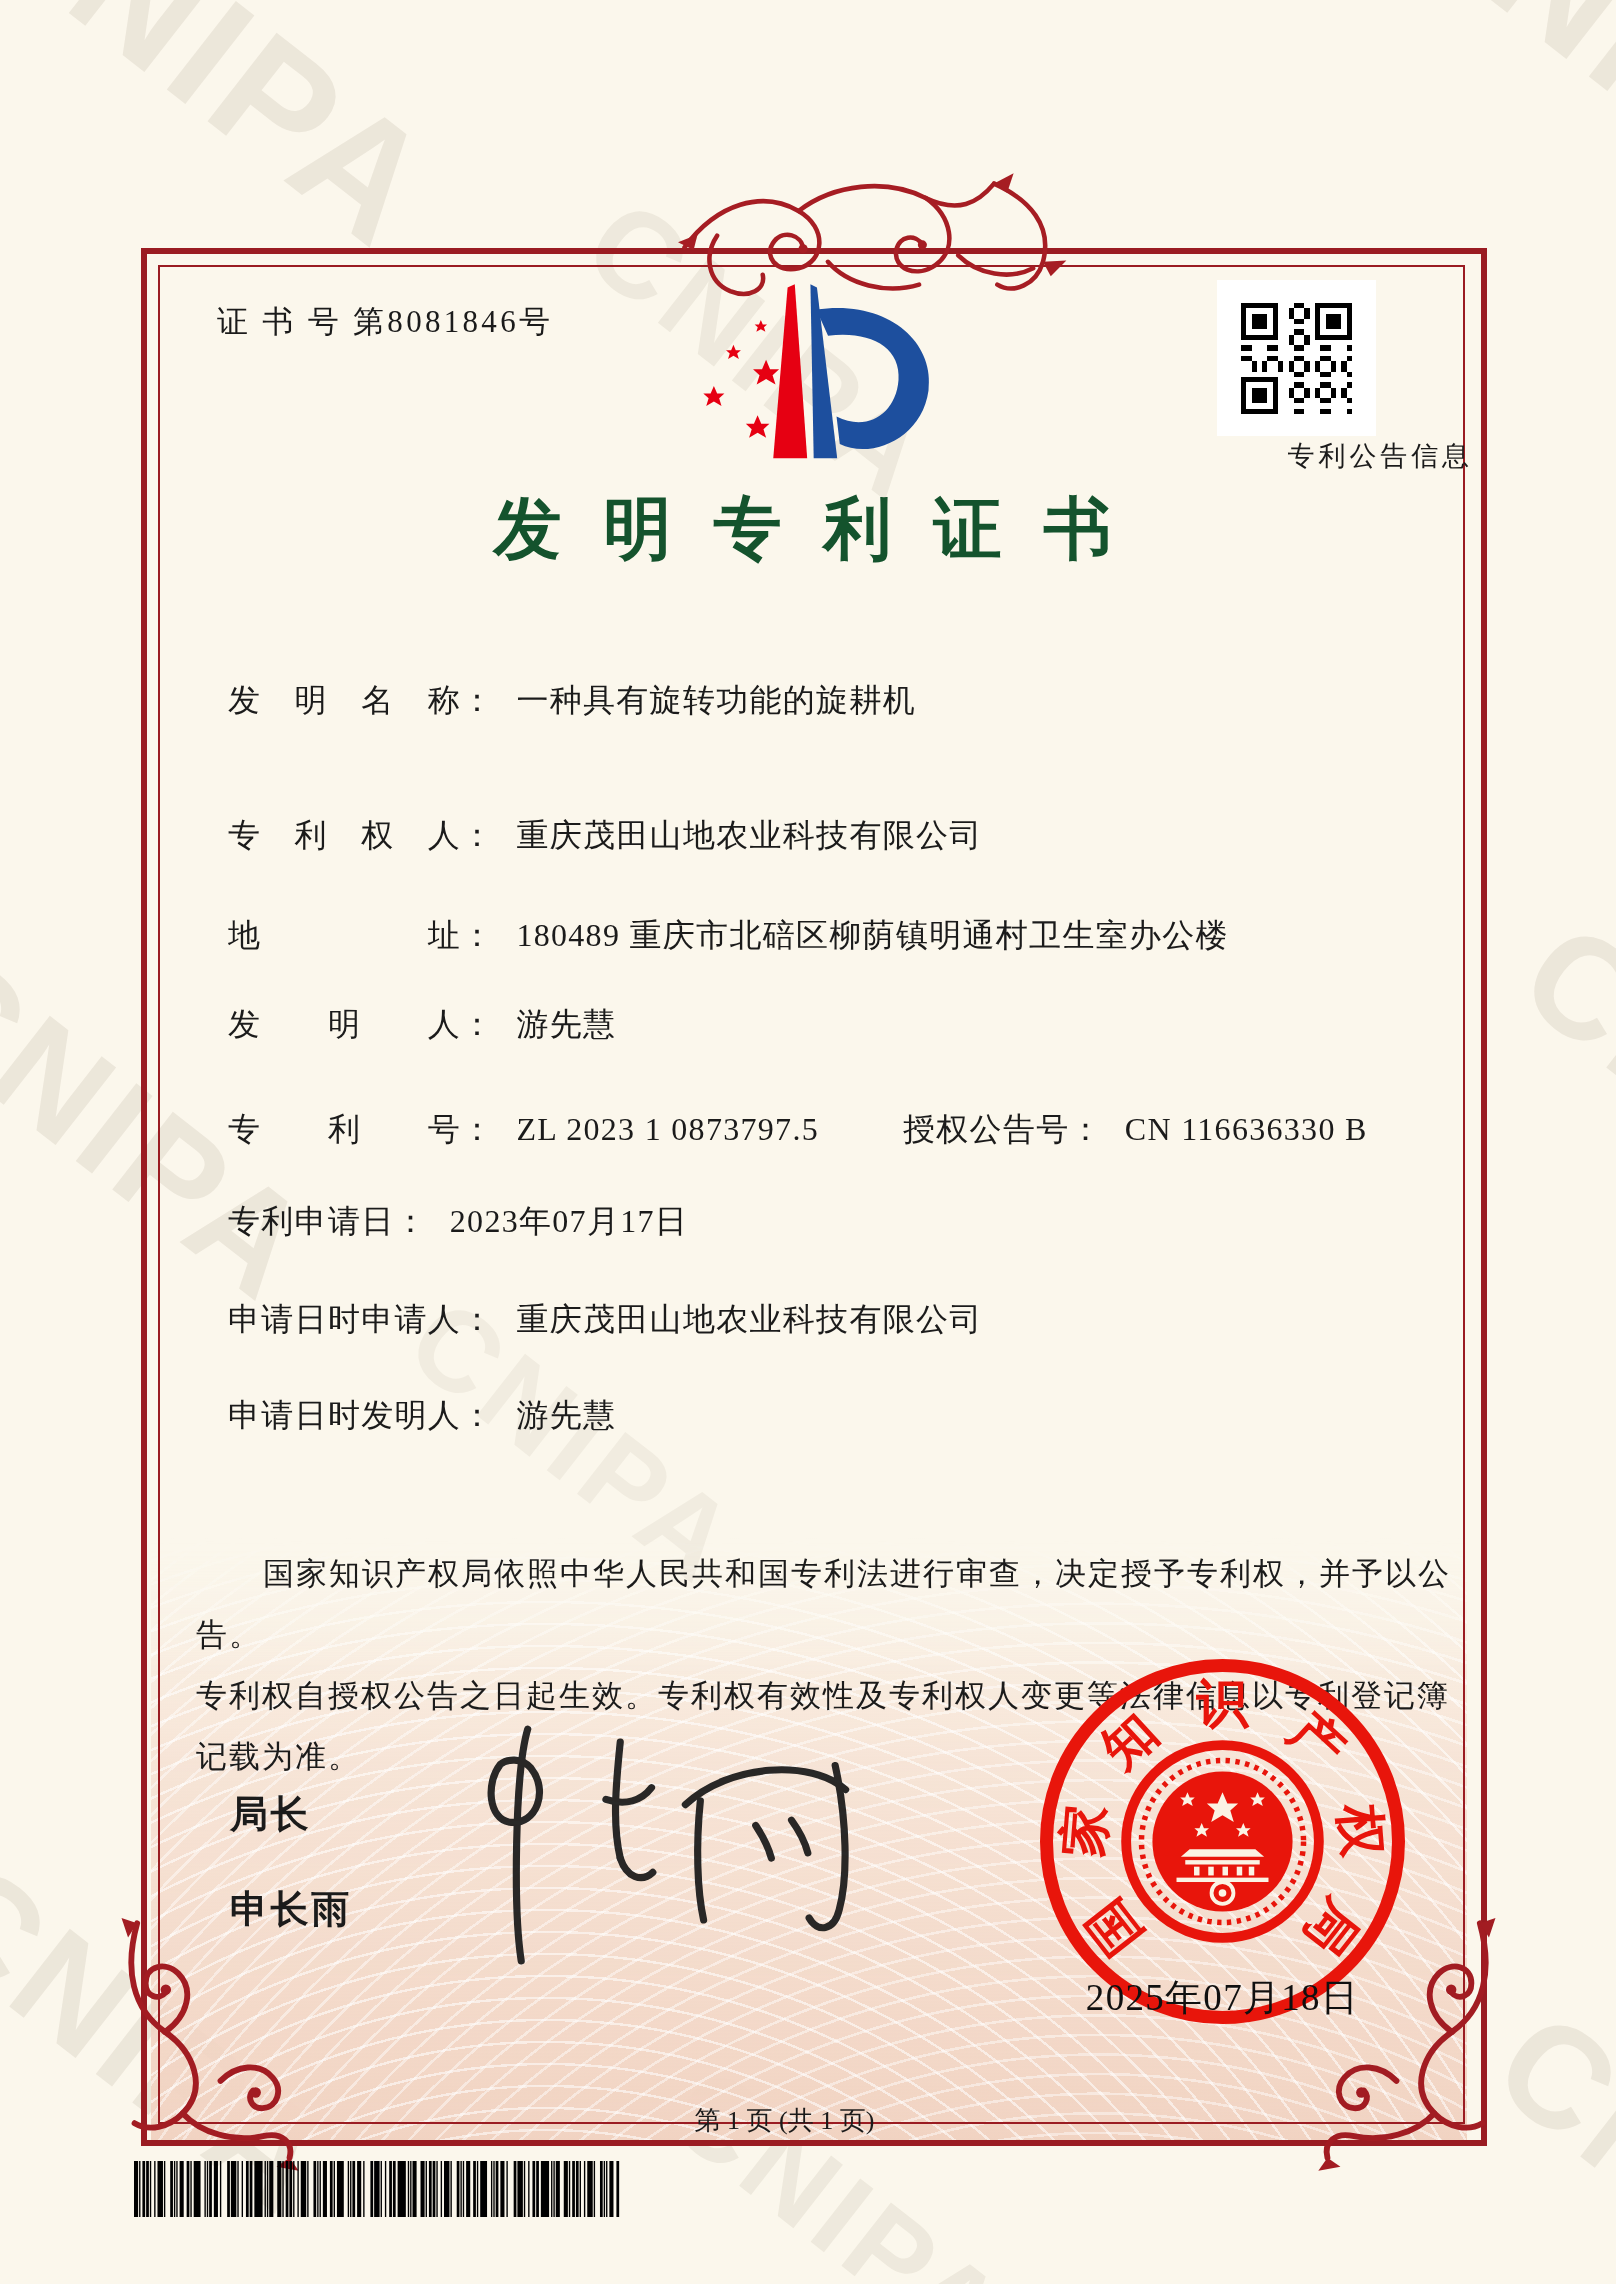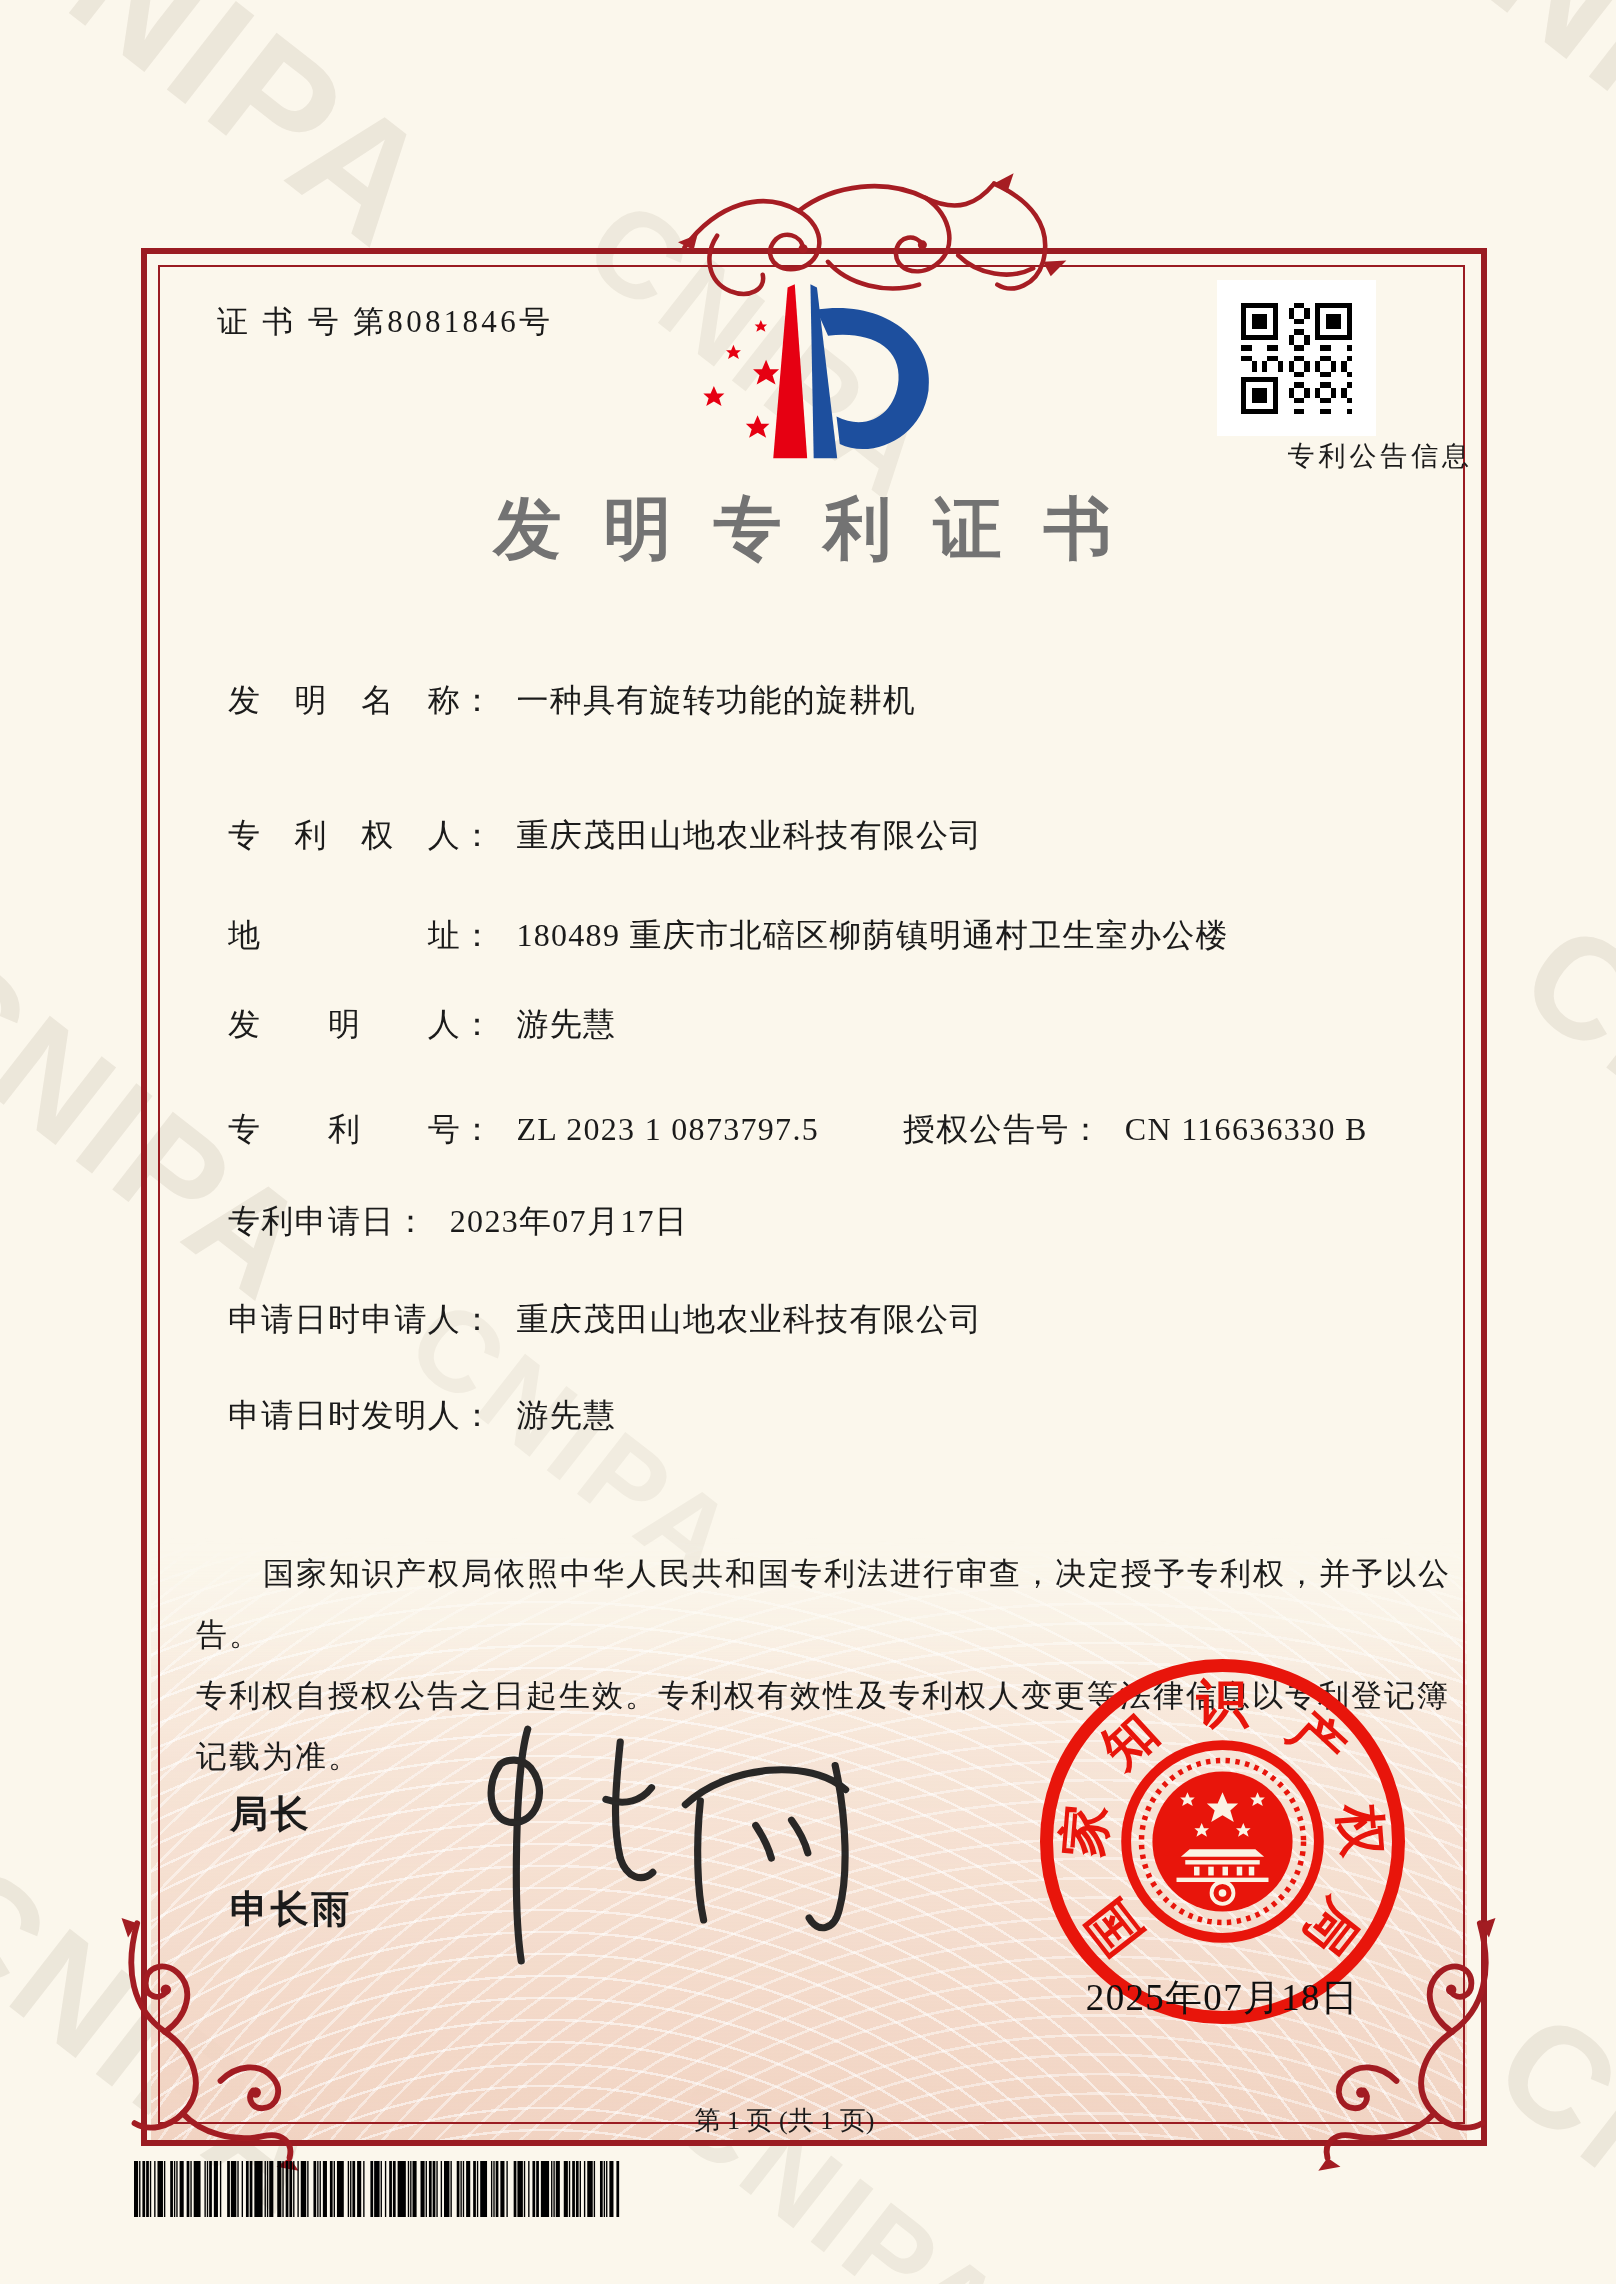--- a/index.html
+++ b/index.html
@@ -37,21 +37,21 @@
      mask-image:linear-gradient(to bottom, transparent 0, #000 143px);}
 
   
   .cert-no{position:absolute;left:217px;top:301px;font-size:31px;letter-spacing:3.3px;}
   .qr-patch{position:absolute;left:1217px;top:280px;width:159px;height:156px;background:#fff;}
   .qr{position:absolute;left:1241px;top:303px;width:111px;height:111px;}
   .qr-label{position:absolute;left:1238px;top:438px;width:235px;text-align:right;
             font-size:27px;letter-spacing:3.9px;}
   .title{position:absolute;left:148px;top:484px;width:1321px;text-align:center;
          font-size:68px;font-weight:bold;letter-spacing:42px;padding-left:30px;
-         box-sizing:border-box;color:#737373;}
+         box-sizing:border-box;color:#14532d;}
   .logo{position:absolute;left:678px;top:269px;}
 
   
   .row{position:absolute;font-size:32px;white-space:nowrap;}
   .row .lbl{letter-spacing:1.3px;}
   .row .val{margin-left:22px;letter-spacing:1.3px;}
   .r-name{left:228px;top:679px;}
   .r-patentee{left:228px;top:814px;}
   .r-address{left:228px;top:914px;}
   .r-inventor{left:228px;top:1003px;}

